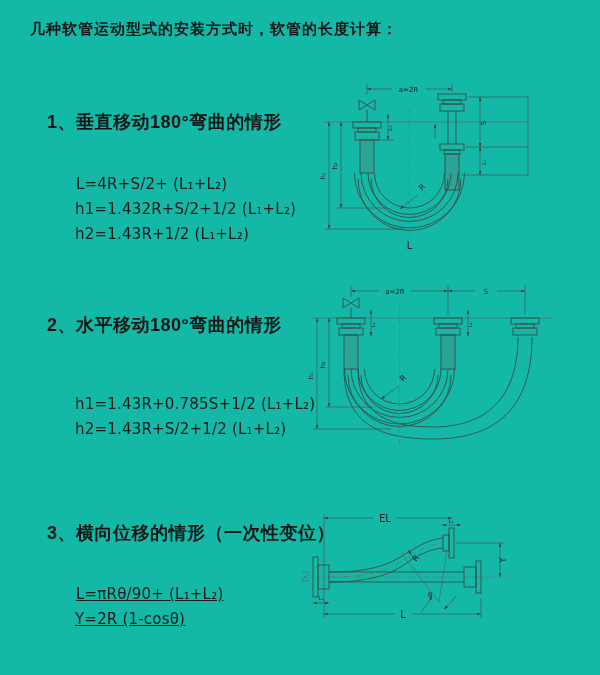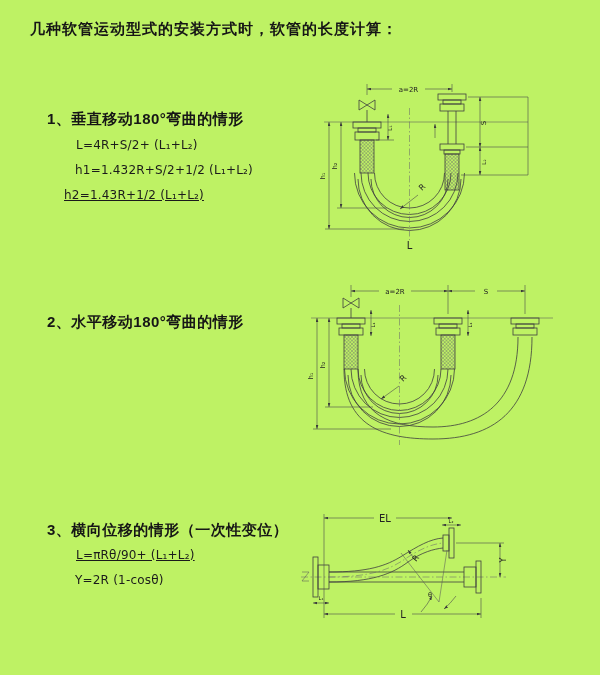--- a/index.html
+++ b/index.html
@@ -1,48 +1,50 @@
 <!DOCTYPE html>
 <html><head>
 <meta charset="utf-8">
 <style>
   html,body{margin:0;padding:0;background:#e8e8e8;}
   .page{
-    position:relative;width:600px;height:675px;background:#bef264;
+    position:relative;width:600px;height:675px;background:#14b8a6;
     font-family:"Liberation Sans","DejaVu Sans",sans-serif;color:#161616;
     overflow:hidden;margin:0 auto;
   }
   .title{position:absolute;left:30px;top:20px;font-size:15px;font-weight:bold;letter-spacing:1px;}
-  .sec-heading{position:absolute;font-size:15px;font-weight:bold;letter-spacing:0.5px;}
-  .formula{position:absolute;font-size:12px;font-family:"DejaVu Sans","Liberation Sans",sans-serif;letter-spacing:0.2px;color:#1b1b1b;}
+  .sec-heading{position:absolute;font-size:18px;font-weight:bold;letter-spacing:0.5px;}
+  .formula{position:absolute;font-size:15px;font-family:"DejaVu Sans","Liberation Sans",sans-serif;letter-spacing:0.2px;color:#1b1b1b;margin-top:37px;}
   svg{position:absolute;}
   svg .ln{stroke:#3f3f3f;stroke-width:0.8;fill:none;}
   svg .thin{stroke:#5a5a5a;stroke-width:0.55;fill:none;}
   svg .dim{stroke:#4a4a4a;stroke-width:0.6;fill:none;}
   svg .cl{stroke:#6a6a6a;stroke-width:0.55;fill:none;stroke-dasharray:7 2.5 1.5 2.5;}
   svg .dl{fill:#222;font-family:"DejaVu Sans",sans-serif;}
   svg .hose{stroke:#3f3f3f;stroke-width:0.8;fill:none;}
 </style>
 </head>
 <body>
 
 <div class="page">
 
   <div class="title">几种软管运动型式的安装方式时，软管的长度计算：</div>
 
   <div class="sec-heading" style="left:47px;top:110px;">1、垂直移动180°弯曲的情形</div>
   <div class="formula" style="left:76px;top:138px;">L=4R+S/2+ (L₁+L₂)</div>
   <div class="formula" style="left:75px;top:163px;">h1=1.432R+S/2+1/2 (L₁+L₂)</div>
-  <div class="formula" style="left:64px;top:188px;text-decoration:underline;">h2=1.43R+1/2 (L₁+L₂)</div>
+  <div class="formula" style="left:75px;top:188px;">h2=1.43R+1/2 (L₁+L₂)</div>
 
   <div class="sec-heading" style="left:47px;top:306px;margin-top:7px;">2、水平移动180°弯曲的情形</div>
+  <div class="formula" style="left:75px;top:358px;">h1=1.43R+0.785S+1/2 (L₁+L₂)</div>
+  <div class="formula" style="left:75px;top:383px;">h2=1.43R+S/2+1/2 (L₁+L₂)</div>
 
   <div class="sec-heading" style="left:47px;top:521px;">3、横向位移的情形（一次性变位）</div>
   <div class="formula" style="left:76px;top:548px;text-decoration:underline;">L=πRθ/90+ (L₁+L₂)</div>
-  <div class="formula" style="left:75px;top:573px;">Y=2R (1-cosθ)</div>
+  <div class="formula" style="left:75px;top:573px;text-decoration:underline;">Y=2R (1-cosθ)</div>
 
   <svg style="left:312px;top:78px;" width="240" height="175" viewBox="0 0 240 175">
     <defs>
       <marker id="d1a" viewBox="0 0 6 4" refX="6" refY="2" markerWidth="7" markerHeight="5" orient="auto-start-reverse">
         <path d="M0,0 L6,2 L0,4 Z" fill="#3a3a3a"></path>
       </marker>
       <pattern id="d1h" width="3.5" height="3.5" patternUnits="userSpaceOnUse">
         <path d="M0,3.5 L3.5,0 M0,0 L3.5,3.5" stroke="#6b6b6b" stroke-width="0.45"></path>
       </pattern>
     </defs>

